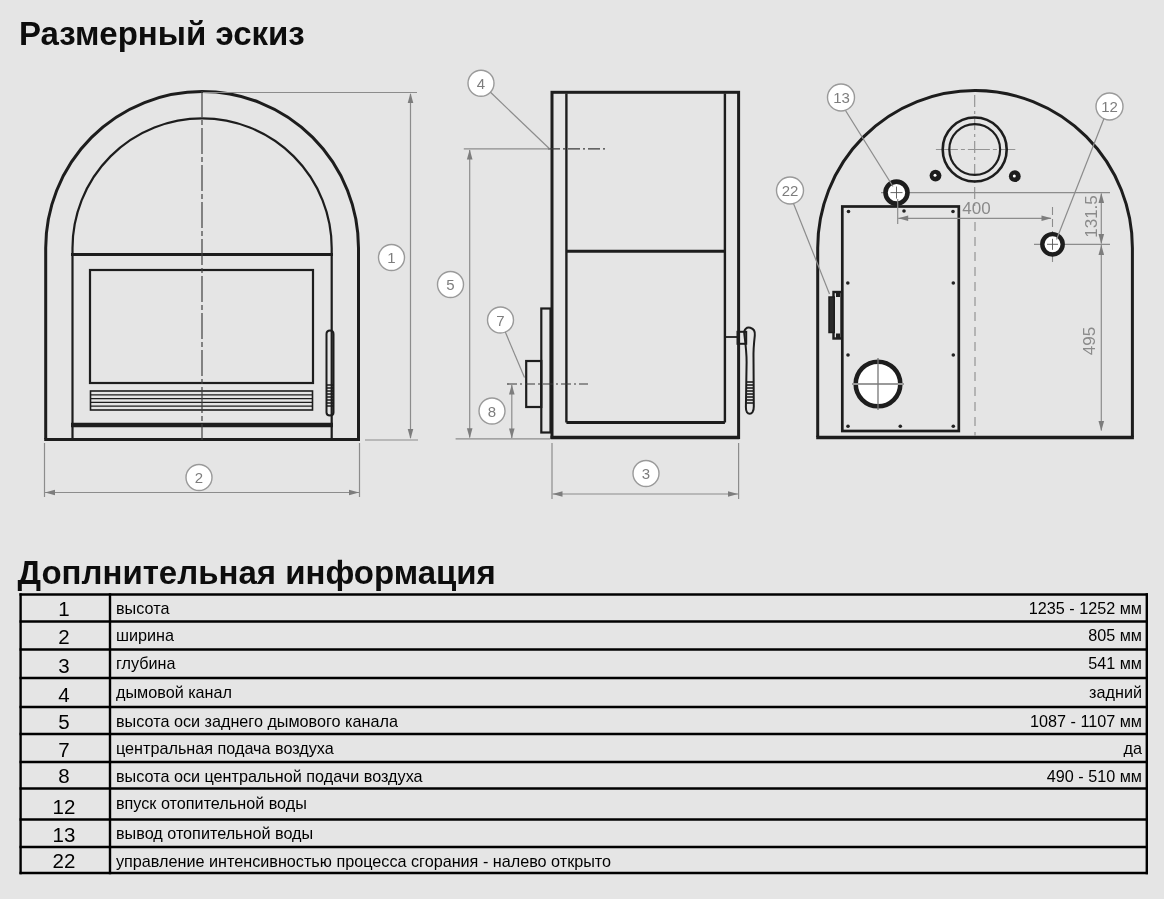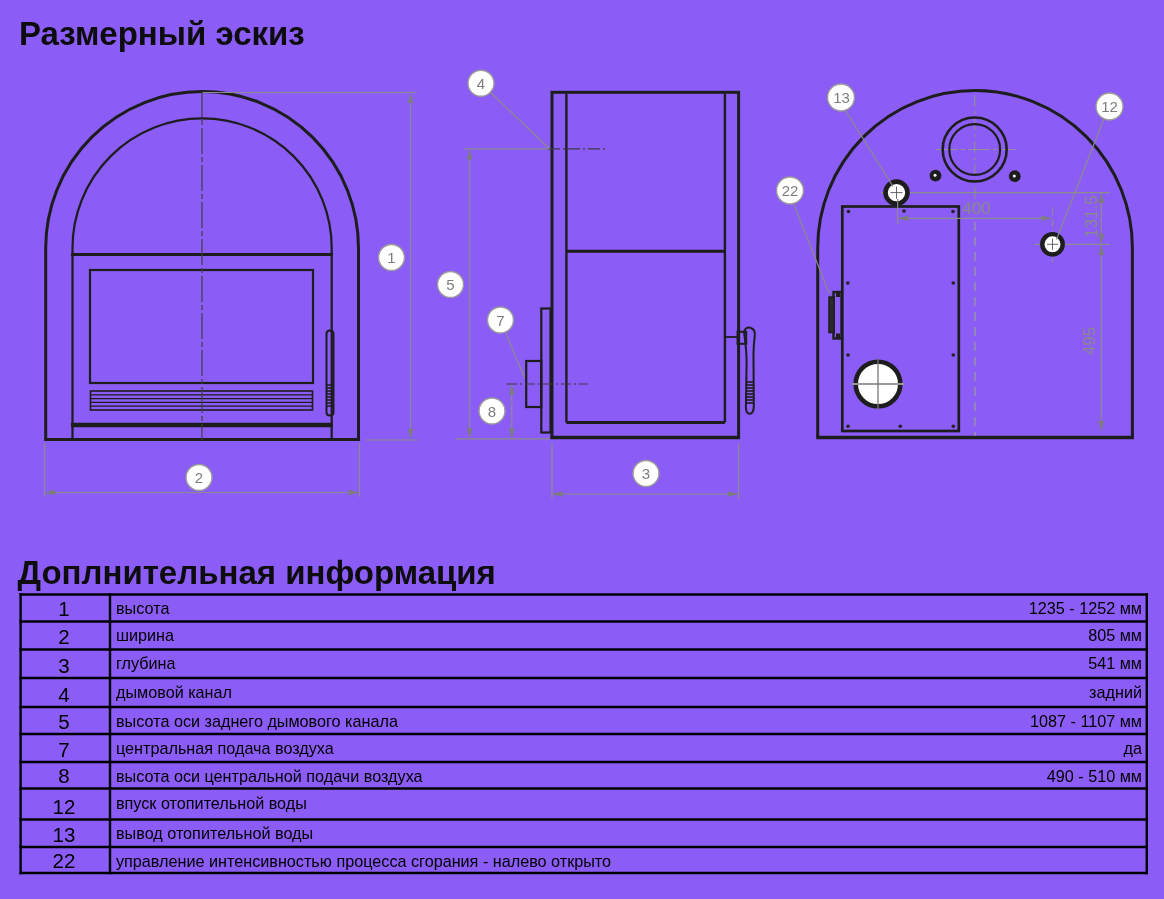--- a/index.html
+++ b/index.html
@@ -1,16 +1,16 @@
 <!DOCTYPE html>
 <html><head>
 <meta charset="utf-8">
 <style>
   html,body{margin:0;padding:0;background:#ffffff;}
-  #page{position:relative;width:1164px;height:899px;background:#8b5cf6;overflow:hidden;
+  #page{position:relative;width:1164px;height:899px;background:#e5e5e5;overflow:hidden;
         font-family:"Liberation Sans", sans-serif;}
   svg{position:absolute;left:0;top:0;}
   .dk{stroke:#1d1d1d;fill:none;}
   .gy{stroke:#8c8c8c;fill:none;stroke-width:1.2;}
   .ar{fill:#7d7d7d;stroke:none;}
   .bub{stroke:#9a9a9a;fill:#ffffff;stroke-width:1.4;}
   .bt{fill:#7d7d7d;font-size:15px;text-anchor:middle;}
   .dt{fill:#8a8a8a;font-size:17px;text-anchor:middle;}
   .tt{fill:#000000;font-size:16.2px;}
 </style>

